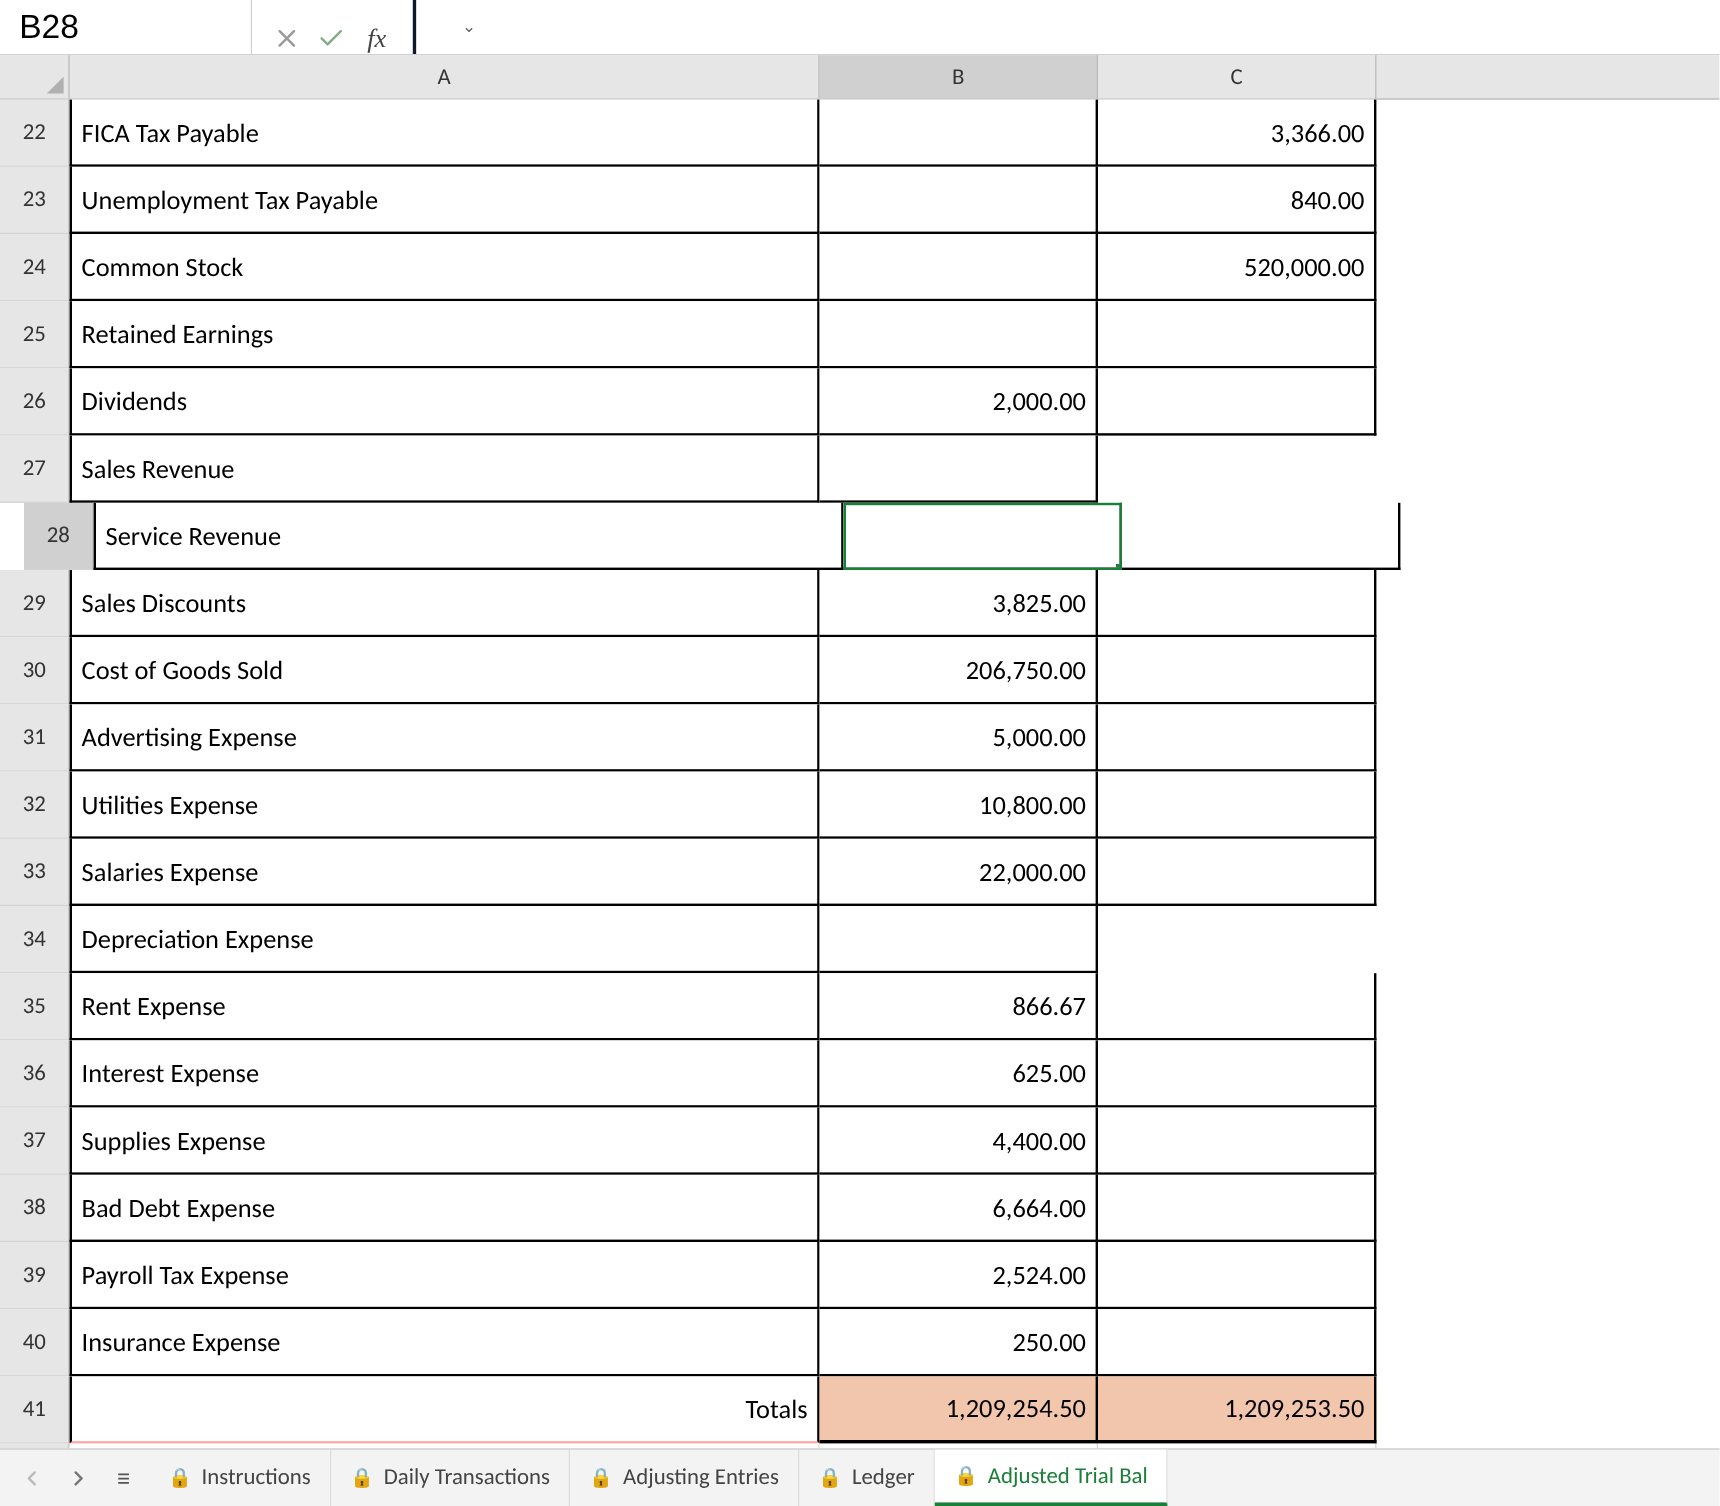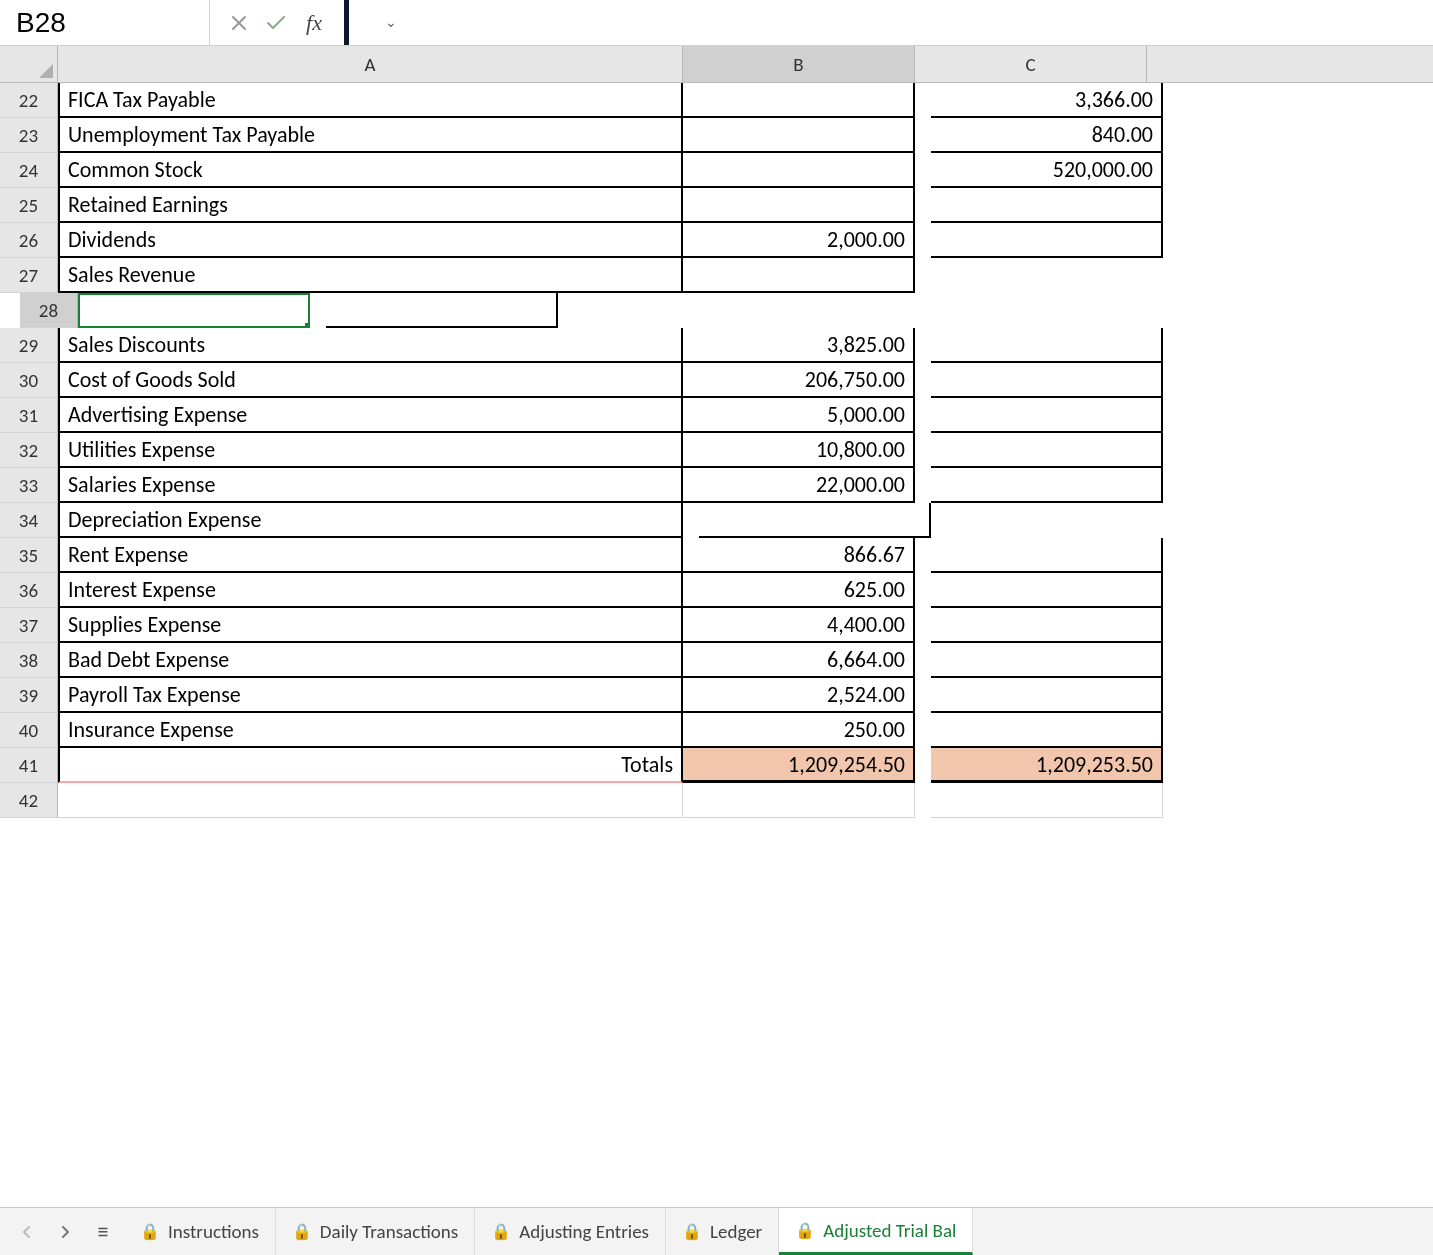--- a/index.html
+++ b/index.html
@@ -37,24 +37,24 @@
     font-size: 28px;
     background: transparent;
   }
   .name-box-caret {
     font-size: 14px;
     color: #666;
     padding: 0 6px;
   }
   .fx-btns {
     display: flex;
-    align-items: center;
+    align-items: flex-end;
     gap: 11px;
     padding: 0 16px;
-    border-right: 5px solid #0f172a;
+    border-right: 3px solid #0f172a;
   }
   .fx-btn {
     width: 26px;
     height: 26px;
     display: inline-flex;
     align-items: center;
     justify-content: center;
     color: #888;
     cursor: pointer;
   }
@@ -113,21 +113,21 @@
   }
   .col-head.active {
     background:#d0d0d0;
   }
   .colA { width: 625px; }
   .colB { width: 232px; }
   .colC { width: 232px; }
 
   .row {
     display:flex;
-    height:35px;
+    height:56px;
   }
   .row-head {
     width:58px;
     border-right:1px solid #b7b7b7;
     border-bottom:1px solid #d4d4d4;
     background:#e6e6e6;
     display:flex;
     align-items:center;
     justify-content:center;
     font-size:19px;
@@ -142,21 +142,21 @@
     display:flex;
     align-items:center;
     font-size:22px;
     color:#000;
     overflow:hidden;
     white-space:nowrap;
     background:#fff;
   }
   .cell.cA { width:625px; justify-content:flex-start; }
   .cell.cB { width:232px; justify-content:flex-end; }
-  .cell.cC { width:232px; justify-content:flex-end;margin-left:16px; }
+  .cell.cC { width:232px; justify-content:flex-end; }
   
   
   .boxed .cell {
     border-right:2px solid #000;
     border-bottom:2px solid #000;
   }
   .boxed .cell.cA { border-left:2px solid #000; }
   .row.totals .cell.cA{
      border-bottom:2px solid #fca5a5;
      justify-content:flex-end;
@@ -296,20 +296,21 @@
         <div class="cell cB">2,000.00</div>
         <div class="cell cC"></div>
       </div>
       <div class="row boxed">
         <div class="row-head">27</div>
         <div class="cell cA">Sales Revenue</div>
         <div class="cell cB"></div>
       </div>
       <div class="row boxed">
         <div class="row-head active">28</div>
+        <div class="cell cA">Service Revenue</div>
         <div class="cell cB selected"></div>
         <div class="cell cC"></div>
       </div>
       <div class="row boxed">
         <div class="row-head">29</div>
         <div class="cell cA">Sales Discounts</div>
         <div class="cell cB">3,825.00</div>
         <div class="cell cC"></div>
       </div>
       <div class="row boxed">

